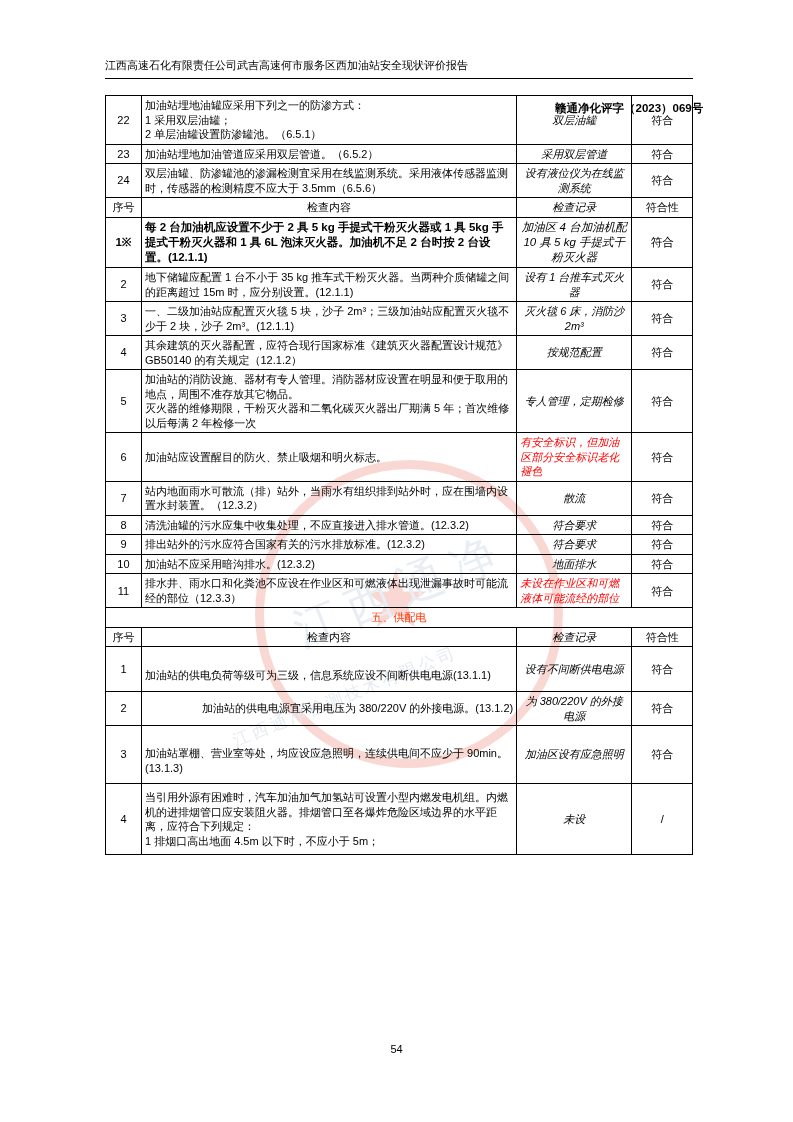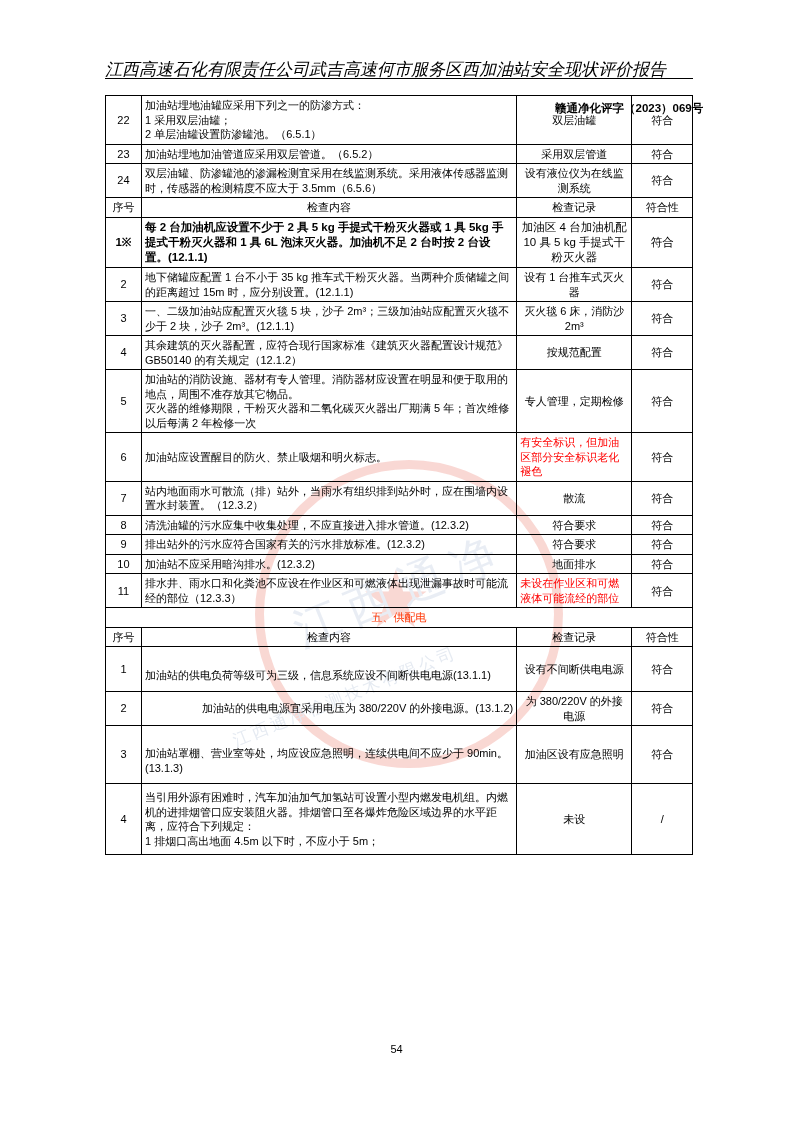--- a/index.html
+++ b/index.html
@@ -16,41 +16,41 @@
     left:0;top:0;
     width:793px;height:1122px;
   }
   .header{
     position:absolute;
     left:105px;top:58px;width:690px;
     display:flex;justify-content:space-between;align-items:flex-end;
     font-size:11.5px;
     font-family:"Liberation Sans", sans-serif;
   }
-  .header-left{font-size:17px;font-style:italic;}
+  .header-left{font-size:11px;}
   .header-rule{
     position:absolute;left:105px;top:78px;width:588px;height:1px;background:#000;
   }
   table.main{
     position:absolute;
     left:105px;top:95px;
     border-collapse:collapse;
     width:588px;
     font-size:11px;
     font-family:"Liberation Sans", sans-serif;
   }
   table.main td{
     border:1px solid #000;
     padding:2px 3px;
     vertical-align:middle;
     line-height:1.32;
   }
   .c-no{width:28px;text-align:center;}
   .c-content{width:358px;}
-  .c-record{width:105px;text-align:center;}
+  .c-record{width:105px;text-align:center;font-style:italic;}
   .c-ok{width:52px;text-align:center;}
   .section-title{
     text-align:center;
     font-weight:normal;
   }
   .colhead{text-align:center;}
   .bold-row{font-weight:bold;font-size:11.5px;}
   .red{color:#ff0000;}
   .footer{
     position:absolute;

